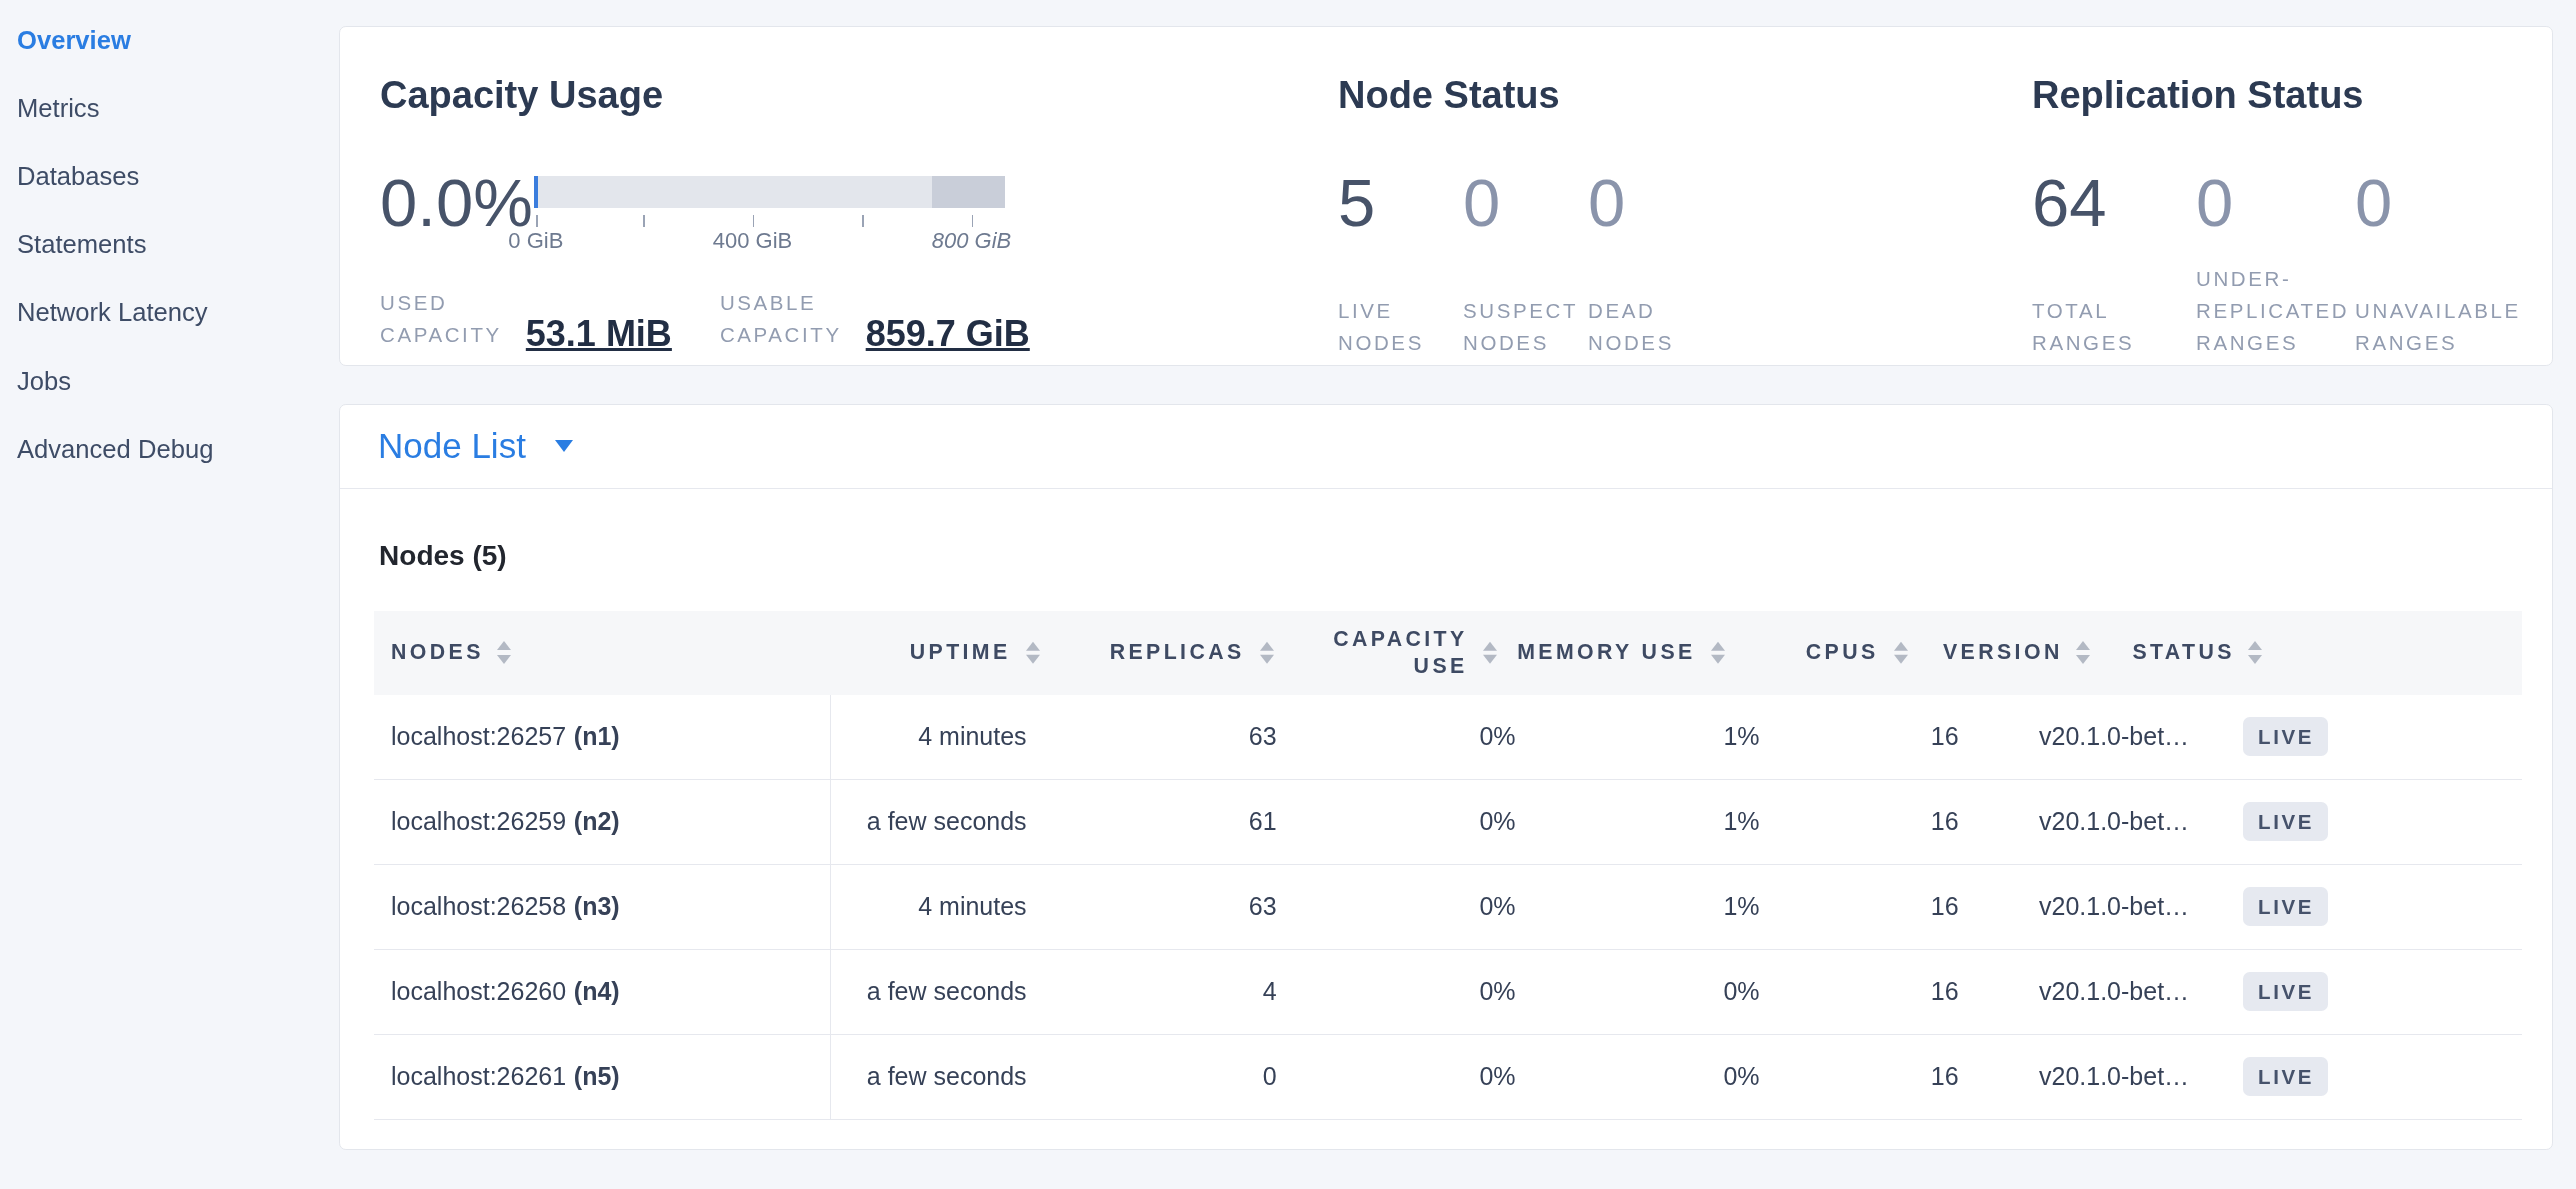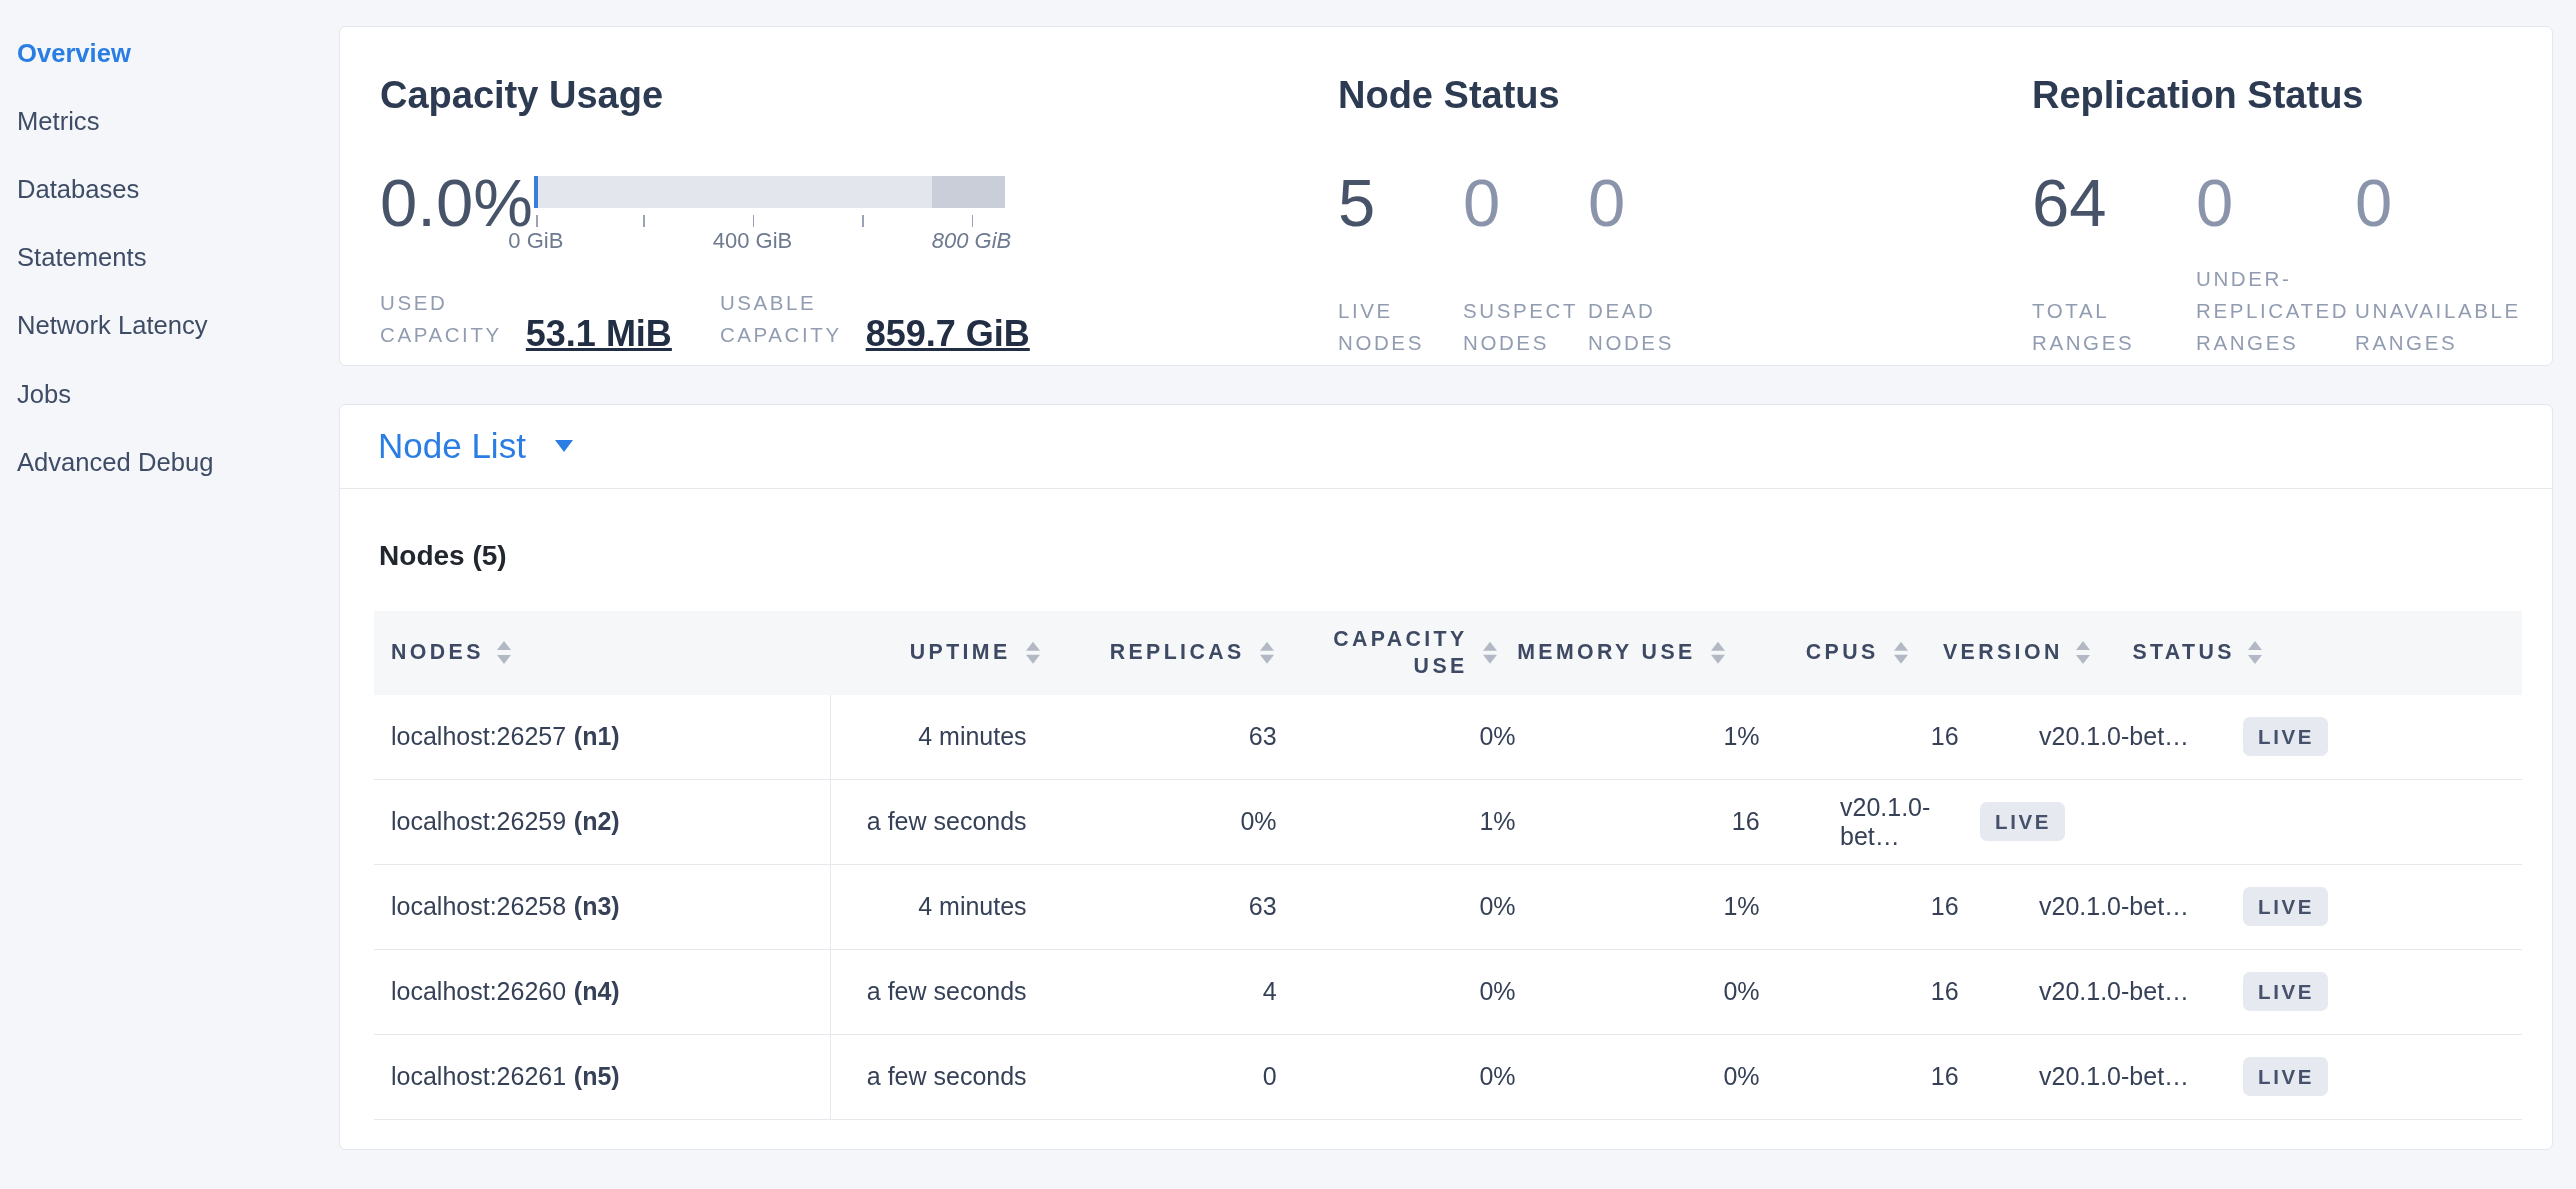--- a/index.html
+++ b/index.html
@@ -28,21 +28,21 @@
   *{box-sizing:border-box;margin:0;padding:0;}
   html,body{width:2576px;height:1189px;overflow:hidden;}
   body{
     background:var(--bg);
     font-family:"Liberation Sans", sans-serif;
     color:var(--cell);
   }
   .page{display:flex;width:2576px;height:1189px;}
 
   
-  .sidebar{width:339px;flex:0 0 339px;padding-top:19px;}
+  .sidebar{width:339px;flex:0 0 339px;padding-top:6px;}
   .nav-item{
     padding:19.6px 8.5px 19.6px 17px;
     font-size:25.6px;line-height:29px;
     color:var(--nav);cursor:pointer;
   }
   .nav-item.active{color:var(--blue);font-weight:700;}
 
   
   .main{flex:1;padding-right:22px;}
   .card{
@@ -334,20 +334,21 @@
       <span class="badge">LIVE</span>
     </div>
   </div>
 
   <div class="trow">
     <div class="td c-nodes">
       <span class="addr">localhost:26259</span>
       <span class="nid">(n2)</span>
     </div>
     <div class="td r c-uptime">a few seconds</div>
+    <div class="td r c-replicas">61</div>
     <div class="td r c-capuse">0%</div>
     <div class="td r c-memuse">1%</div>
     <div class="td r c-cpus">16</div>
     <div class="td c-version">v20.1.0-bet…</div>
     <div class="td c-status">
       <span class="badge">LIVE</span>
     </div>
   </div>
 
   <div class="trow">

